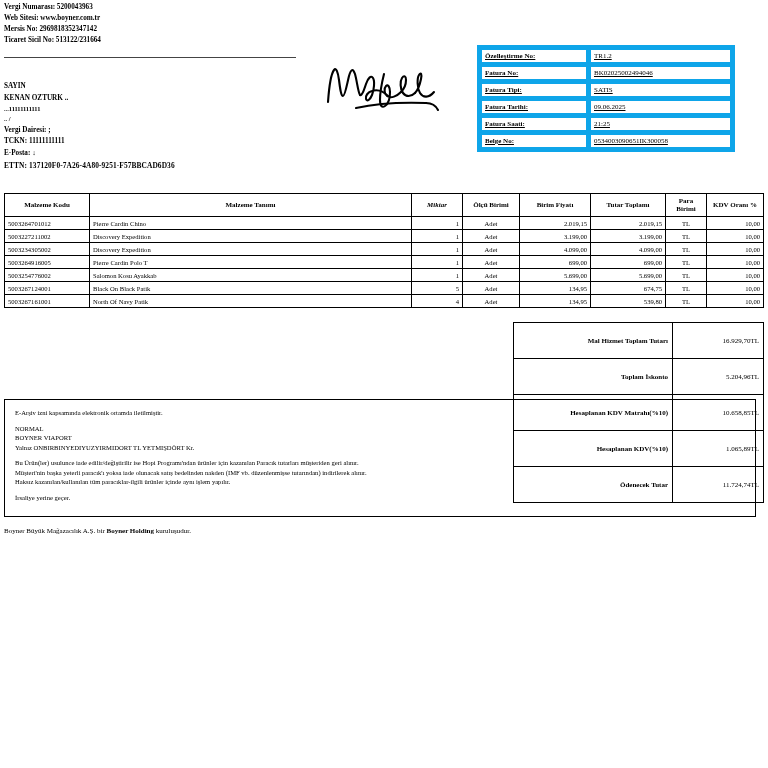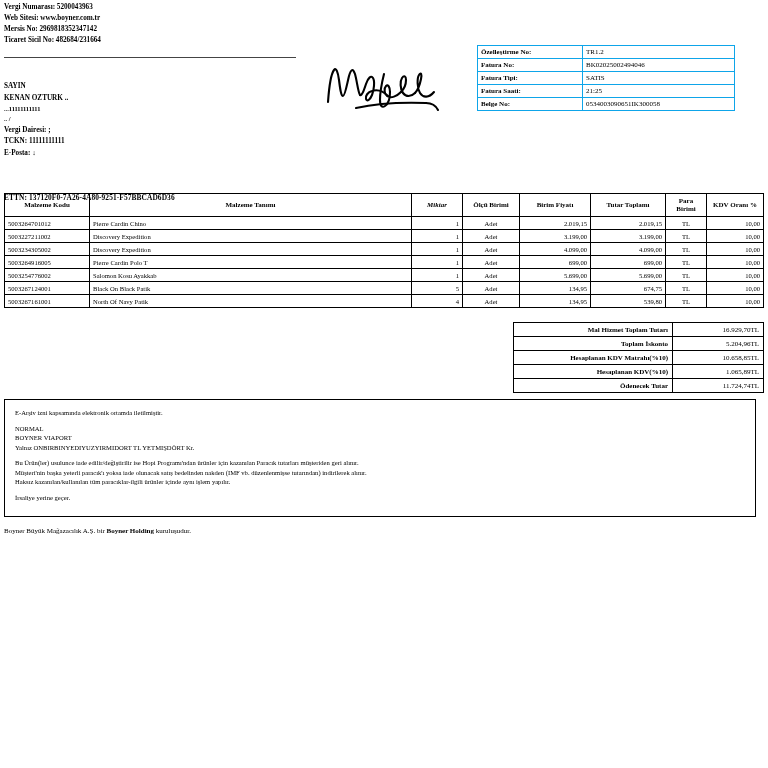--- a/index.html
+++ b/index.html
@@ -70,42 +70,42 @@
   
   .info-table {
     position: absolute;
     left: 477px;
     top: 45px;
     width: 258px;
     border-collapse: collapse;
     font-size: 7px;
   }
   .info-table td {
-    border: 1px solid #0ea5e9;
+    border: 5px solid #0ea5e9;
     padding: 1px 3px;
     height: 10px;
     vertical-align: middle;
+    text-decoration: underline;
   }
   .info-table td.lbl {
     font-weight: bold;
     width: 98px;
   }
   .info-table td.val {
     font-weight: normal;
   }
 
   
   .ettn {
     position: absolute;
     left: 4px;
     top: 161px;
     font-size: 7.4px;
     font-weight: bold;
     letter-spacing: 0.1px;
-    margin-top: 32px;
   }
 
   
   .items-table {
     position: absolute;
     left: 4px;
     top: 193px;
     width: 760px;
     border-collapse: collapse;
     font-size: 6.6px;
@@ -138,21 +138,21 @@
     position: absolute;
     left: 513px;
     top: 322px;
     width: 251px;
     border-collapse: collapse;
     font-size: 7px;
   }
   .totals-table td {
     border: 1px solid #000;
     height: 11px;
-    padding: 1px 4px;
+    padding: 12px 4px;
     vertical-align: middle;
   }
   .totals-table td.lbl {
     text-align: right;
     font-weight: bold;
   }
   .totals-table td.val {
     text-align: right;
     width: 82px;
     font-weight: normal;
@@ -185,21 +185,21 @@
 </style>
 </head>
 <body>
 
 <div class="page">
 
   <div class="seller-block">
     <div>Vergi Numarası: 5200043963</div>
     <div>Web Sitesi: www.boyner.com.tr</div>
     <div>Mersis No: 2969818352347142</div>
-    <div>Ticaret Sicil No: 482684/231664</div>
+    <div>Ticaret Sicil No: 513122/231664</div>
   </div>
 
   <div class="hr-rule"></div>
 
   <div class="buyer-block">
     <div>SAYIN</div>
     <div>KENAN OZTURK ..</div>
     <div class="tiny">...11111111111</div>
     <div class="tiny">.. /</div>
     <div>Vergi Dairesi: ;</div>
@@ -229,20 +229,24 @@
       </tr>
       <tr>
         <td class="lbl">Fatura No:</td>
         <td class="val">BK02025002494046</td>
       </tr>
       <tr>
         <td class="lbl">Fatura Tipi:</td>
         <td class="val">SATIS</td>
       </tr>
       <tr>
+        <td class="lbl">Fatura Tarihi:</td>
+        <td class="val">09.06.2025</td>
+      </tr>
+      <tr>
         <td class="lbl">Fatura Saati:</td>
         <td class="val">21:25</td>
       </tr>
       <tr>
         <td class="lbl">Belge No:</td>
         <td class="val">0534003090651IK300058</td>
       </tr>
     </tbody>
   </table>
 

